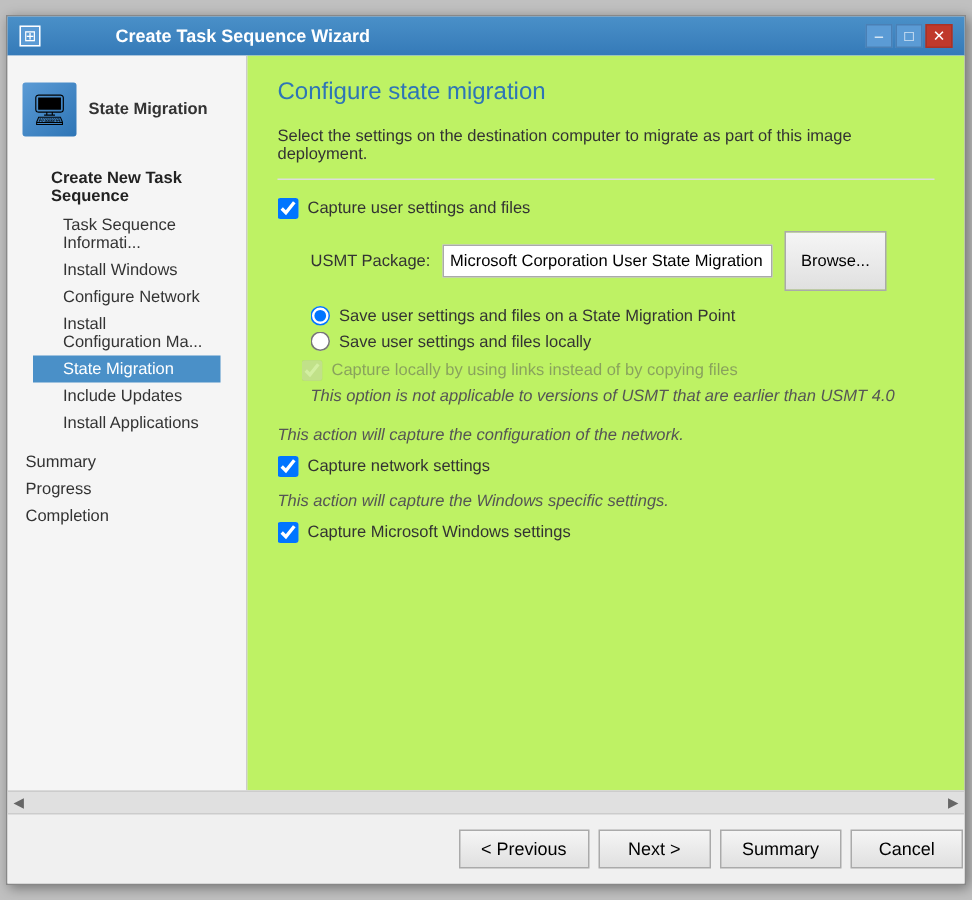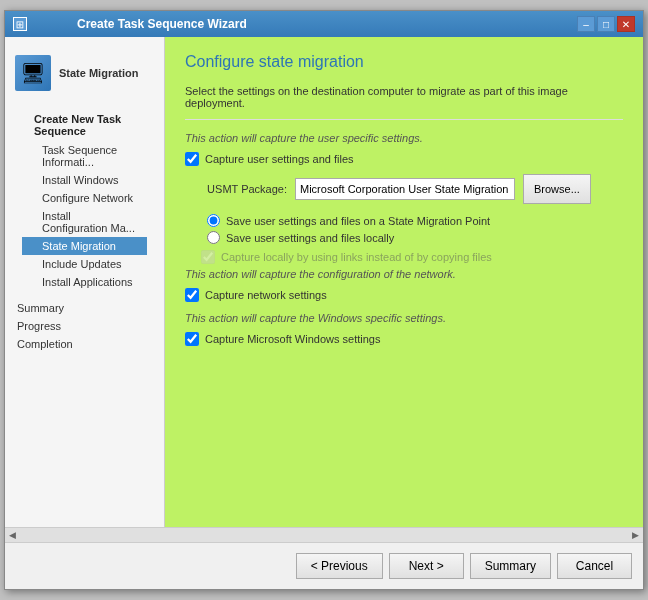--- a/index.html
+++ b/index.html
@@ -173,32 +173,31 @@
     .usmt-row {
       display: flex;
       align-items: center;
       margin: 8px 0 10px 22px;
       gap: 8px;
     }
     .usmt-label {
       font-size: 11px;
       color: #333;
       min-width: 80px;
-      text-align: right;
     }
     .usmt-input {
       width: 220px;
       height: 22px;
       border: 1px solid #aaa;
       padding: 2px 4px;
       font-size: 11px;
       background: white;
     }
     .browse-btn {
-      height: 30px;
+      height: 40px;
       padding: 2px 10px;
       border: 1px solid #aaa;
       background: linear-gradient(to bottom, #f5f5f5, #e0e0e0);
       font-size: 11px;
       cursor: pointer;
     }
     .radio-group {
       margin-left: 22px;
       margin-bottom: 6px;
     }
@@ -235,21 +234,21 @@
     .note-text {
       font-size: 11px;
       color: #555;
       margin-left: 22px;
       margin-bottom: 14px;
       font-style: italic;
     }
     .footer {
       border-top: 1px solid #ccc;
       background: #f0f0f0;
-      padding: 10px 11px;
+      padding: 10px 1px;
       display: flex;
       justify-content: flex-end;
       gap: 6px;
       align-items: center;
     }
     .footer-btn {
       height: 26px;
       padding: 3px 14px;
       border: 1px solid #aaa;
       background: linear-gradient(to bottom, #f5f5f5, #e0e0e0);
@@ -302,21 +301,20 @@
         <div class="sidebar-item">Summary</div>
         <div class="sidebar-item">Progress</div>
         <div class="sidebar-item">Completion</div>
       </div>
     </div>
 
     <div class="main-content">
       <div class="page-title">Configure state migration</div>
       <div class="description">Select the settings on the destination computer to migrate as part of this image deployment.</div>
 
-      <div class="section-label">This action will capture the user specific settings.</div>
 
       <div class="checkbox-row">
         <input type="checkbox" id="capture-user" checked="" style="">
         <label for="capture-user">Capture user settings and files</label>
       </div>
 
       <div class="usmt-row">
         <span class="usmt-label">USMT Package:</span>
         <input type="text" class="usmt-input" value="Microsoft Corporation User State Migration To..." style="">
         <button class="browse-btn">Browse...</button>
@@ -331,20 +329,21 @@
           <input type="radio" name="save-option" id="locally" style="">
           <label for="locally">Save user settings and files locally</label>
         </div>
       </div>
 
       <div class="disabled-row">
         <input type="checkbox" disabled="" checked="" style="">
         <label>Capture locally by using links instead of by copying files</label>
       </div>
 
+      <div class="note-text">This option is not applicable to versions of USMT that are earlier than USMT 4.0</div>
 
       <div class="section-label">This action will capture the configuration of the network.</div>
       <div class="checkbox-row">
         <input type="checkbox" id="capture-network" checked="" style="">
         <label for="capture-network">Capture network settings</label>
       </div>
 
       <div class="section-label" style="margin-top:10px;">This action will capture the Windows specific settings.</div>
       <div class="checkbox-row">
         <input type="checkbox" id="capture-windows" checked="" style="">

